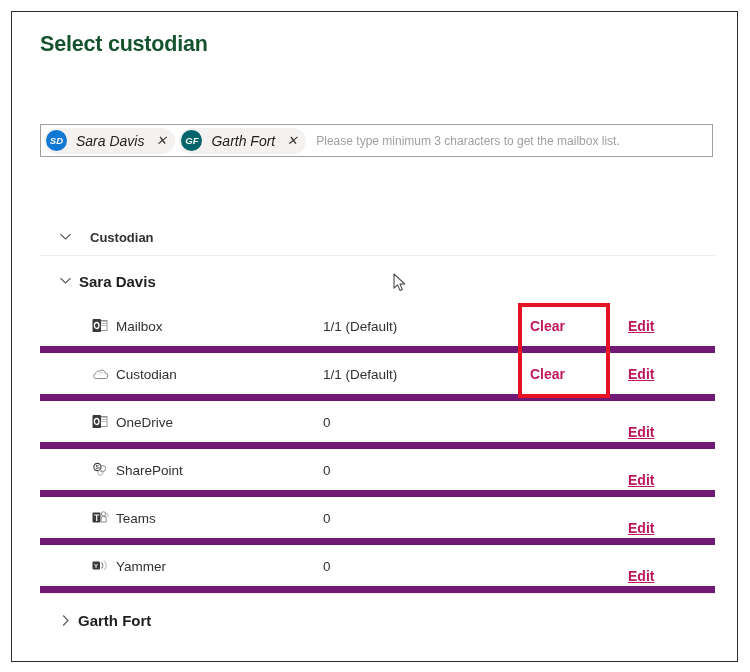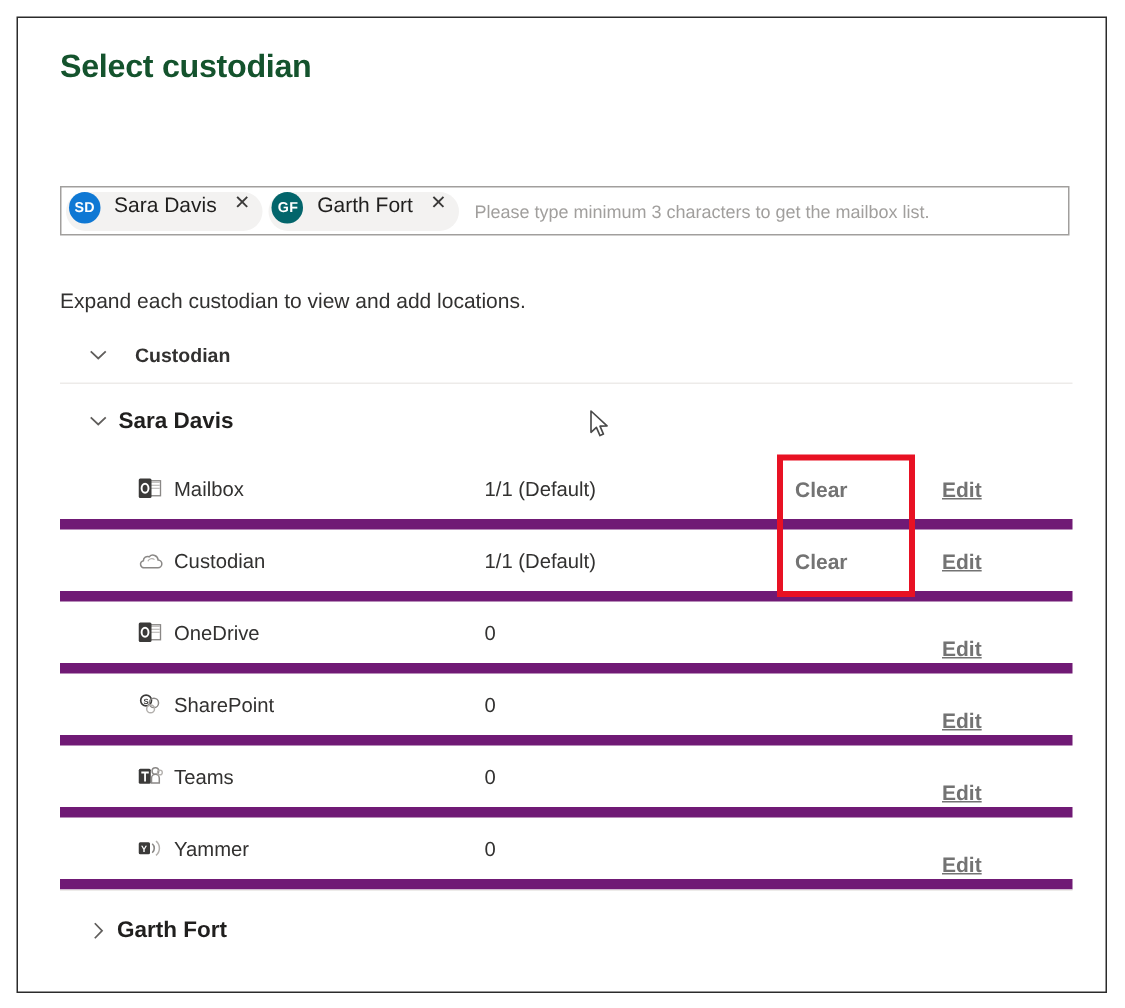--- a/index.html
+++ b/index.html
@@ -64,26 +64,28 @@
     height: 33px;
     border: 1px solid #a19f9d;
     background: #ffffff;
     box-sizing: border-box;
     display: flex;
     align-items: center;
     padding-left: 3px;
   }
   .persona {
     display: flex;
+    align-items: center;
     height: 26px;
     background: #f3f2f1;
     border-radius: 13px;
     padding: 0 4px 0 2px;
     margin-right: 4px;
     flex: 0 0 auto;
+    font-style: italic;
   }
   .persona-avatar {
     width: 21px;
     height: 21px;
     border-radius: 50%;
     color: #ffffff;
     font-size: 9.5px;
     font-weight: bold;
     display: flex;
     align-items: center;
@@ -226,21 +228,21 @@
     top: 50%;
     transform: translateY(-50%);
     font-size: 13.5px;
     color: #323130;
   }
 
   .link {
     position: absolute;
     font-size: 14px;
     font-weight: bold;
-    color: #737373;
+    color: #be185d;
     cursor: pointer;
     white-space: nowrap;
   }
   .link.clear { left: 490px; }
   .link.edit  { left: 588px; text-decoration: underline; }
 
   
   .link.mid { top: 50%; transform: translateY(-50%); }
   
   .link.low { top: 50%; transform: translateY(2px); }
@@ -284,21 +286,20 @@
         <div class="persona-remove">✕</div>
       </div>
       <div class="persona">
         <div class="persona-avatar" style="background:#03656b">GF</div>
         <div class="persona-name">Garth Fort</div>
         <div class="persona-remove">✕</div>
       </div>
       <input class="picker-input" type="text" placeholder="Please type minimum 3 characters to get the mailbox list." style="">
     </div>
 
-    <div class="expand-hint">Expand each custodian to view and add locations.</div>
 
     <div class="table">
 
       <div class="row header-row">
         <div class="chevron">
           <svg width="13" height="13" viewBox="0 0 13 13">
               <path d="M1.5 4.2 L6.5 9 L11.5 4.2" fill="none" stroke="#605e5c" stroke-width="1.2"></path>
             </svg>
         </div>
         <div class="col-head">Custodian</div>

